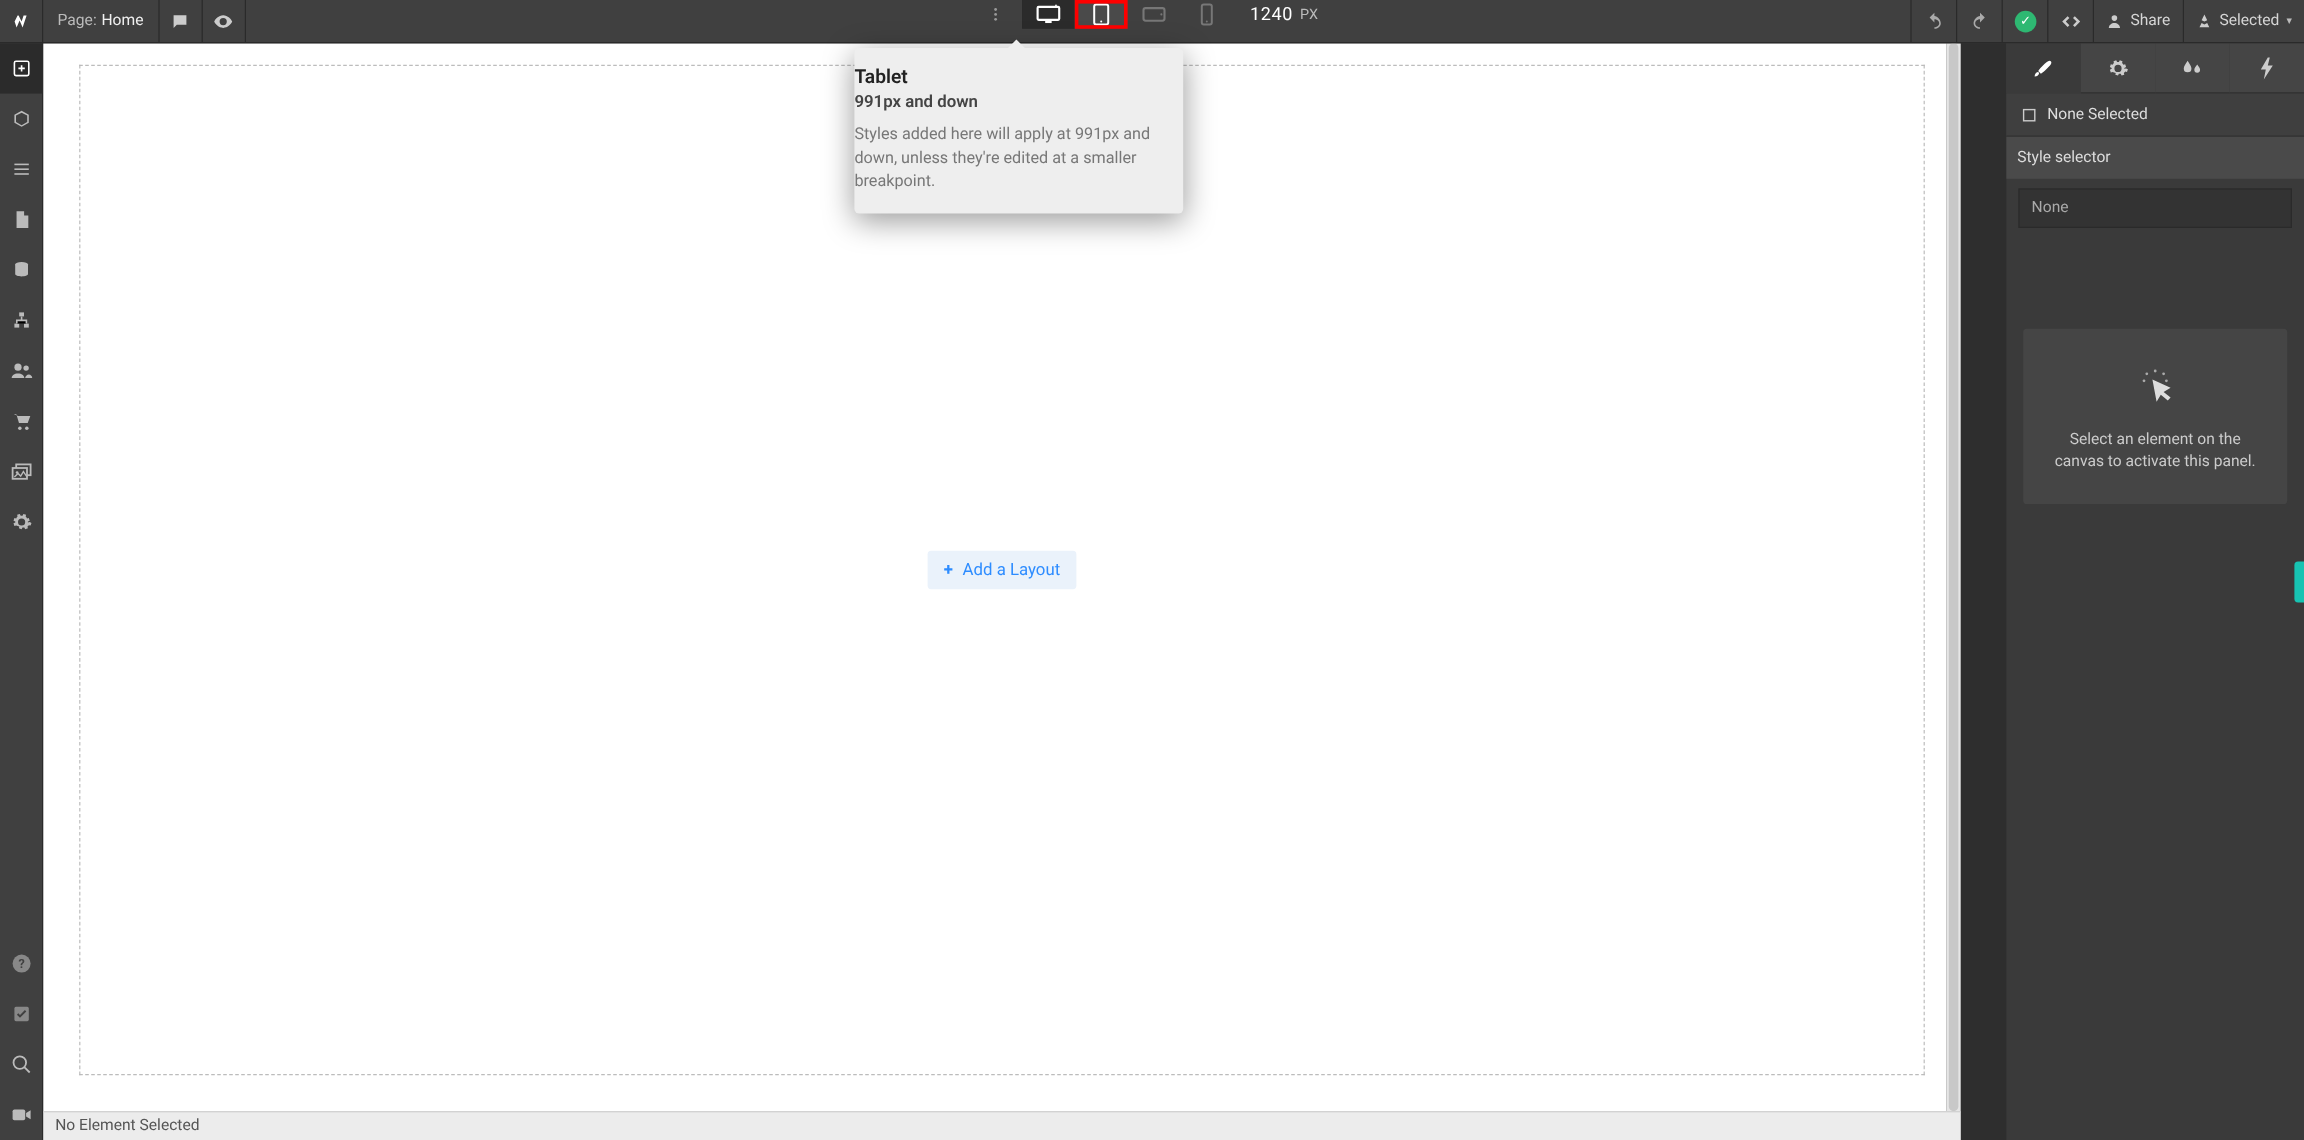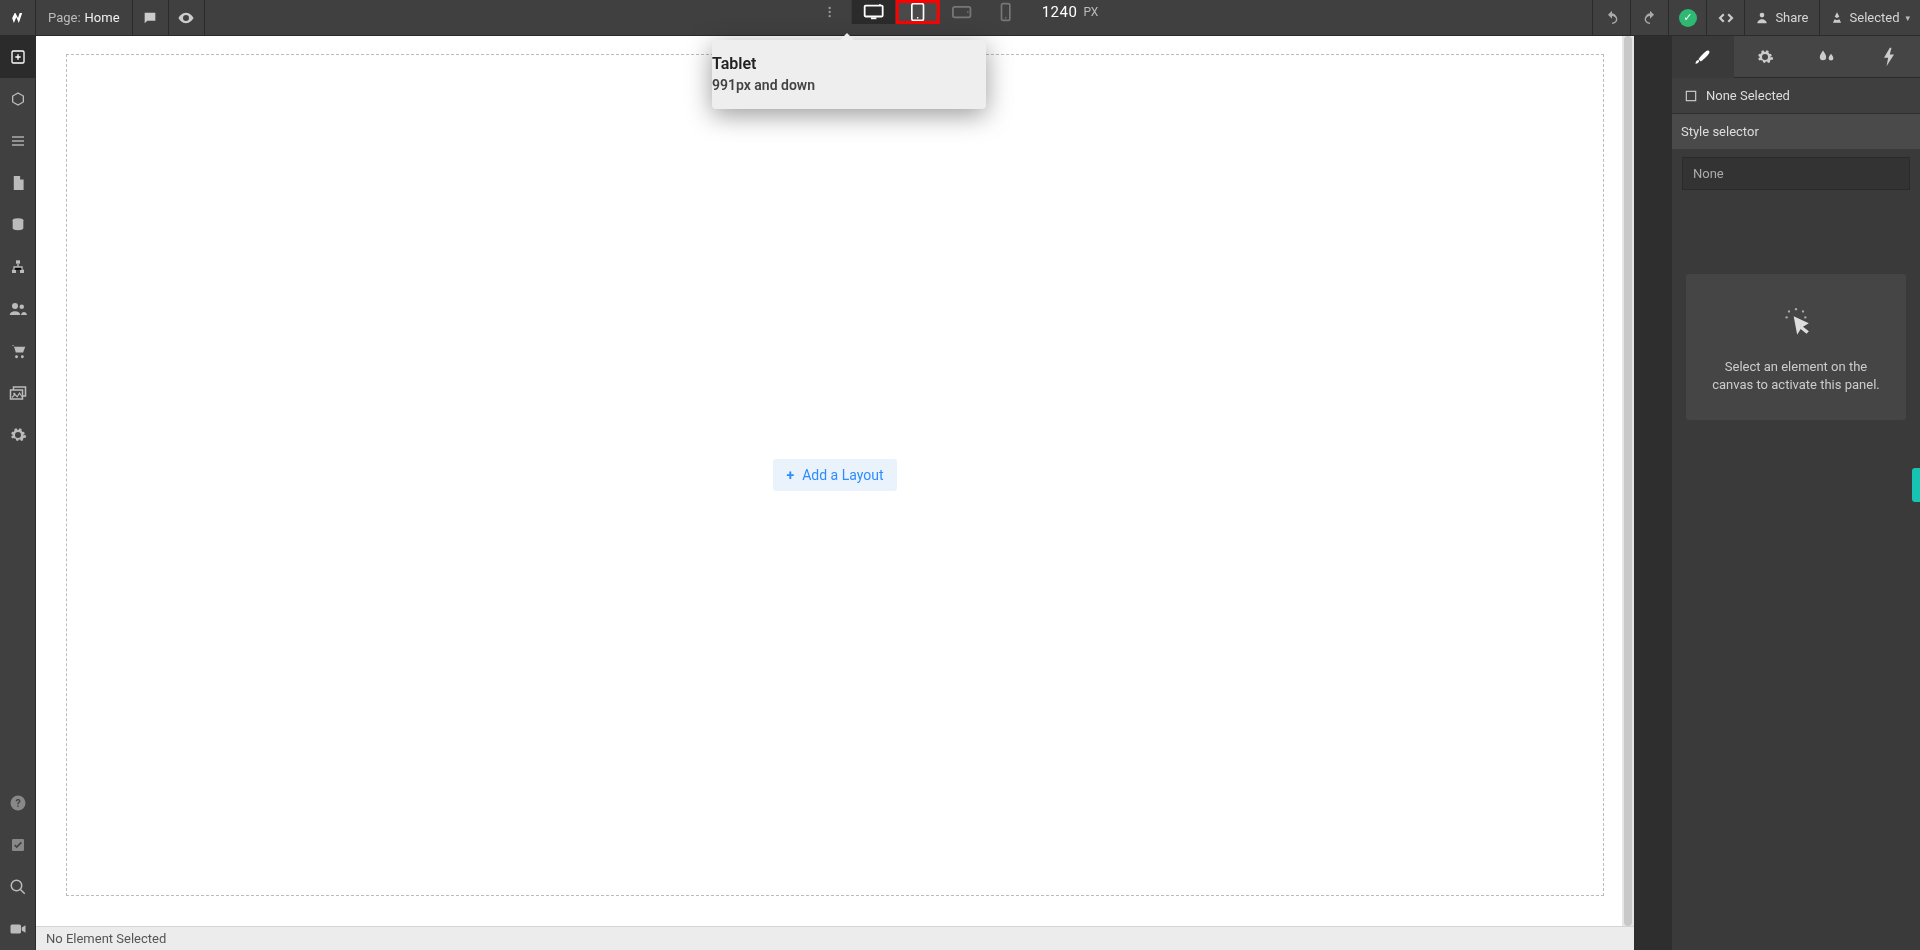--- a/index.html
+++ b/index.html
@@ -525,13 +525,14 @@
       <path fill="#ddd" d="M10 10l3 16 3-5 5 4 2-2-5-4 5-3-13-6z"></path>
     </svg>
     <div class="rp-placeholder-text">Select an element on the canvas to activate this panel.</div>
   </div>
   <div class="rp-edge-tab"></div>
 </div>
 
 <div class="tooltip">
   <div class="tt-title">Tablet</div>
   <div class="tt-sub">991px and down</div>
+  <div class="tt-body">Styles added here will apply at 991px and down, unless they're edited at a smaller breakpoint.</div>
 </div>
 
 </body></html>

